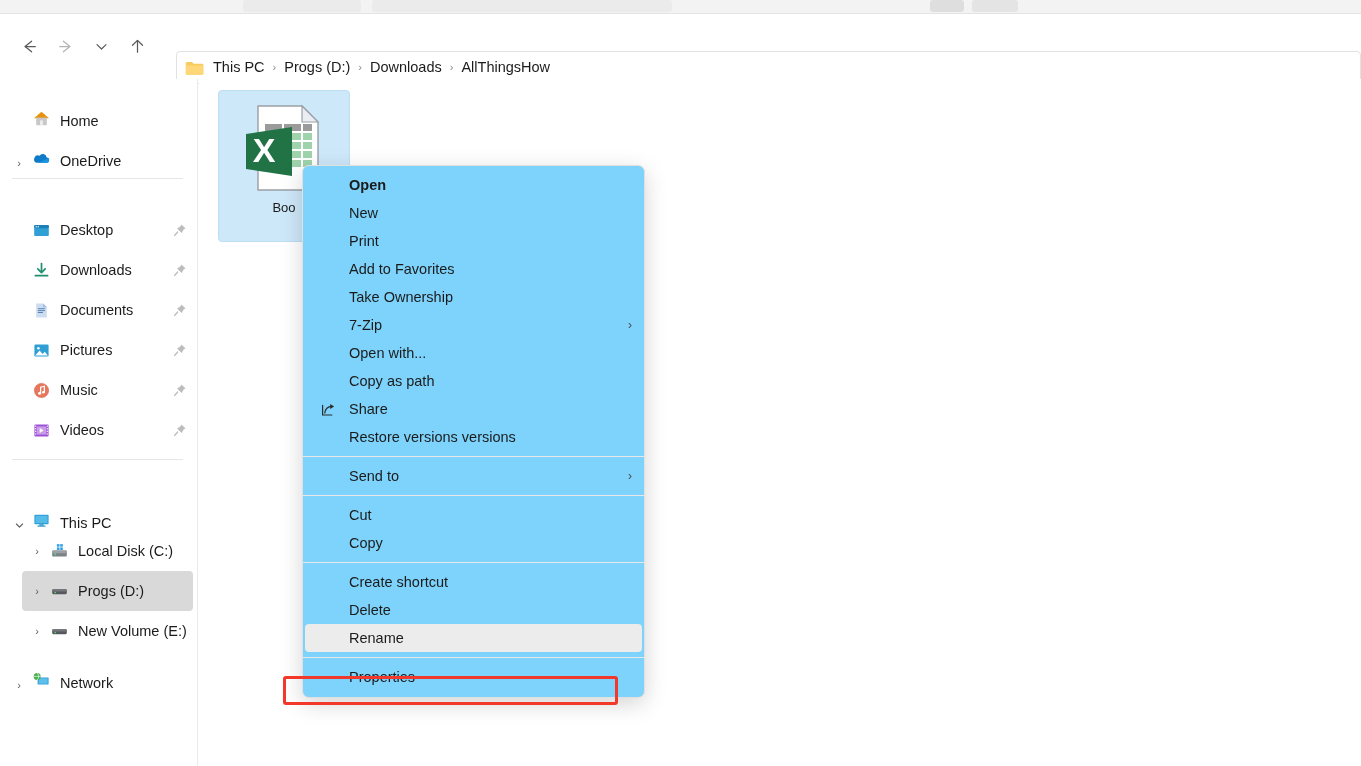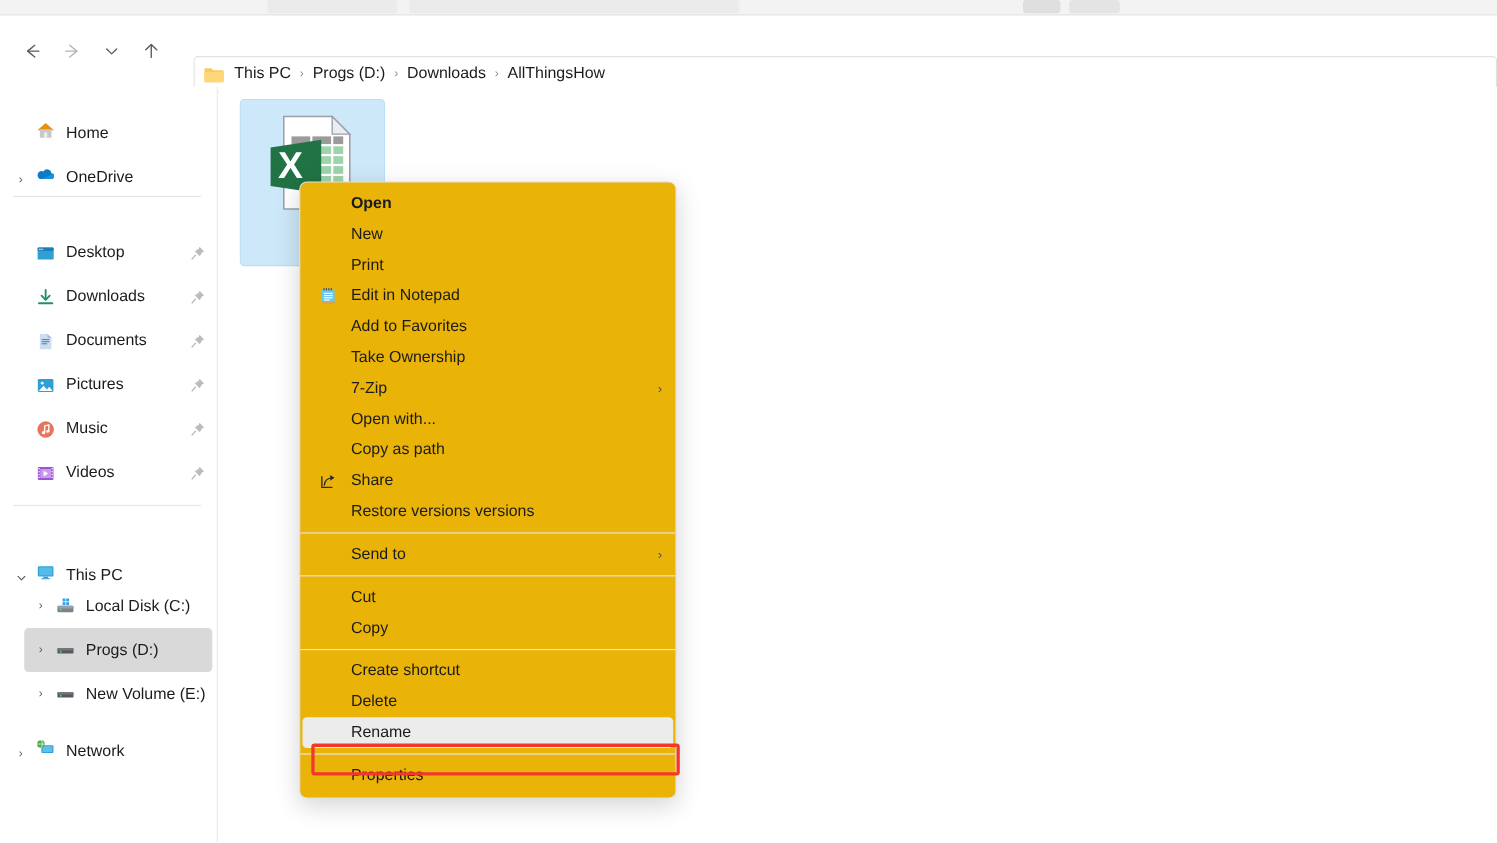--- a/index.html
+++ b/index.html
@@ -76,22 +76,22 @@
     display:flex; flex-direction:column; align-items:center; cursor:pointer;
   }
   .file-ico { margin-top:9px; width:96px; height:96px; position:relative; }
   .file-name {
     font-size:13px; color:#1b1b1b; margin-top:4px; text-align:center;
     max-width:124px; white-space:nowrap; overflow:hidden;
   }
 
   
   .ctxmenu {
-    position:absolute; left:272px; top:165px; width:343px;
-    background:#eab308; border:1px solid #e0e0e0; border-radius:7px;
+    position:absolute; left:302px; top:165px; width:343px;
+    background:#7dd3fc; border:1px solid #e0e0e0; border-radius:7px;
     box-shadow:0 6px 22px rgba(0,0,0,.17); padding:5px 0 6px 0;
     z-index:50;
   }
   .mi {
     position:relative; height:28px; display:flex; align-items:center;
     margin:0 2px; border-radius:4px; cursor:pointer; padding:0 10px 0 0;
   }
   .mi-ico { width:30px; flex:none; display:flex; align-items:center; justify-content:center; margin-left:8px;}
   .mi-label { font-size:14.5px; color:#1b1b1b; white-space:nowrap; margin-left:6px; }
   .mi-label.bold { font-weight:bold; }
@@ -408,37 +408,20 @@
     </div>
     <div class="mi">
       <span class="mi-ico"></span>
       <span class="mi-label">New</span>
     </div>
     <div class="mi">
       <span class="mi-ico"></span>
       <span class="mi-label">Print</span>
     </div>
     <div class="mi">
-      <span class="mi-ico">
-        <svg width="17" height="17" viewBox="0 0 17 17">
-          <rect x="2.6" y="1.8" width="11.6" height="13.4" rx="0.8" fill="#6bc6ef"></rect>
-          <rect x="2.6" y="13.2" width="11.6" height="2" fill="#d8a44c"></rect>
-          <rect x="4.4" y="5.2" width="8" height="1" fill="#ffffff"></rect>
-          <rect x="4.4" y="7.2" width="8" height="1" fill="#ffffff"></rect>
-          <rect x="4.4" y="9.2" width="8" height="1" fill="#ffffff"></rect>
-          <rect x="4.4" y="11.2" width="5.5" height="1" fill="#ffffff"></rect>
-          <rect x="4" y="0.9" width="1.1" height="2.1" fill="#4d4d4d"></rect>
-          <rect x="6.2" y="0.9" width="1.1" height="2.1" fill="#4d4d4d"></rect>
-          <rect x="8.4" y="0.9" width="1.1" height="2.1" fill="#4d4d4d"></rect>
-          <rect x="10.6" y="0.9" width="1.1" height="2.1" fill="#4d4d4d"></rect>
-        </svg>
-      </span>
-      <span class="mi-label">Edit in Notepad</span>
-    </div>
-    <div class="mi">
       <span class="mi-ico"></span>
       <span class="mi-label">Add to Favorites</span>
     </div>
     <div class="mi">
       <span class="mi-ico"></span>
       <span class="mi-label">Take Ownership</span>
     </div>
     <div class="mi">
       <span class="mi-ico"></span>
       <span class="mi-label">7-Zip</span>

